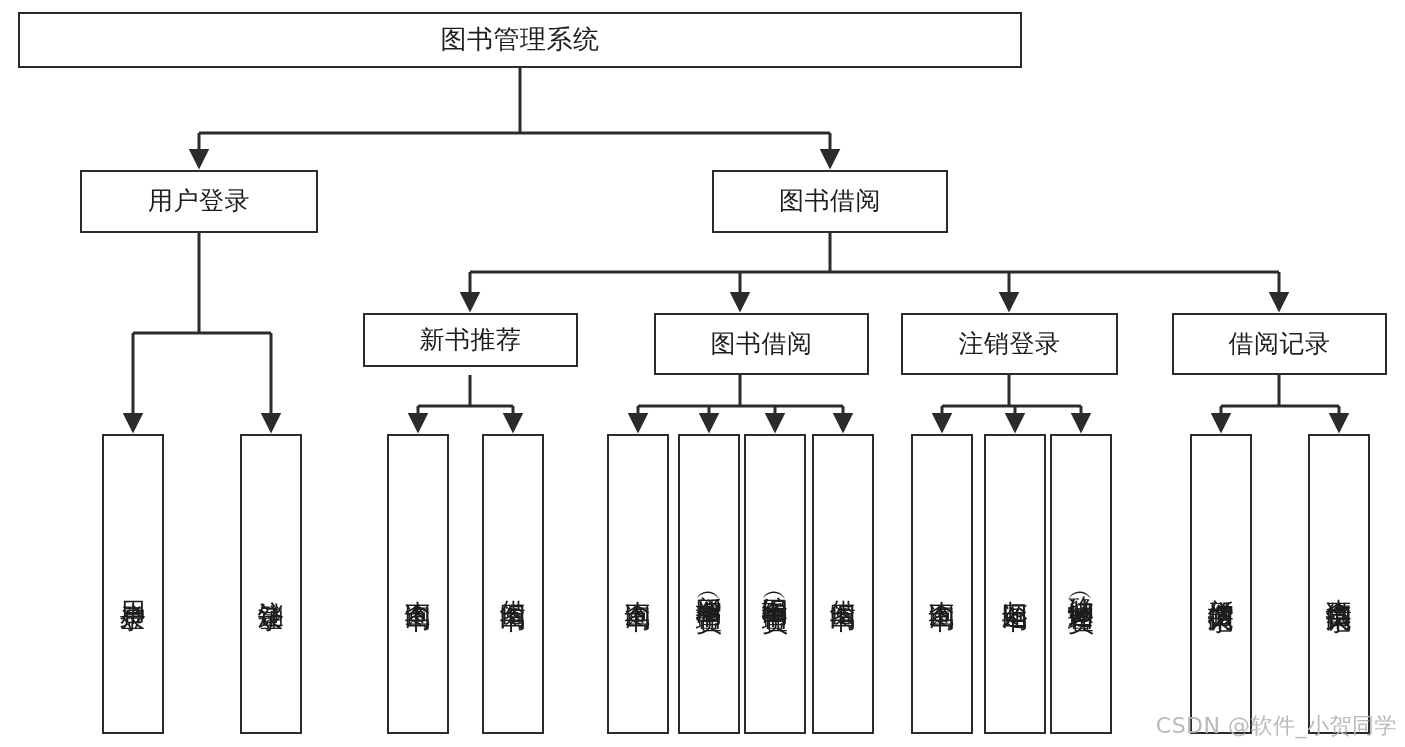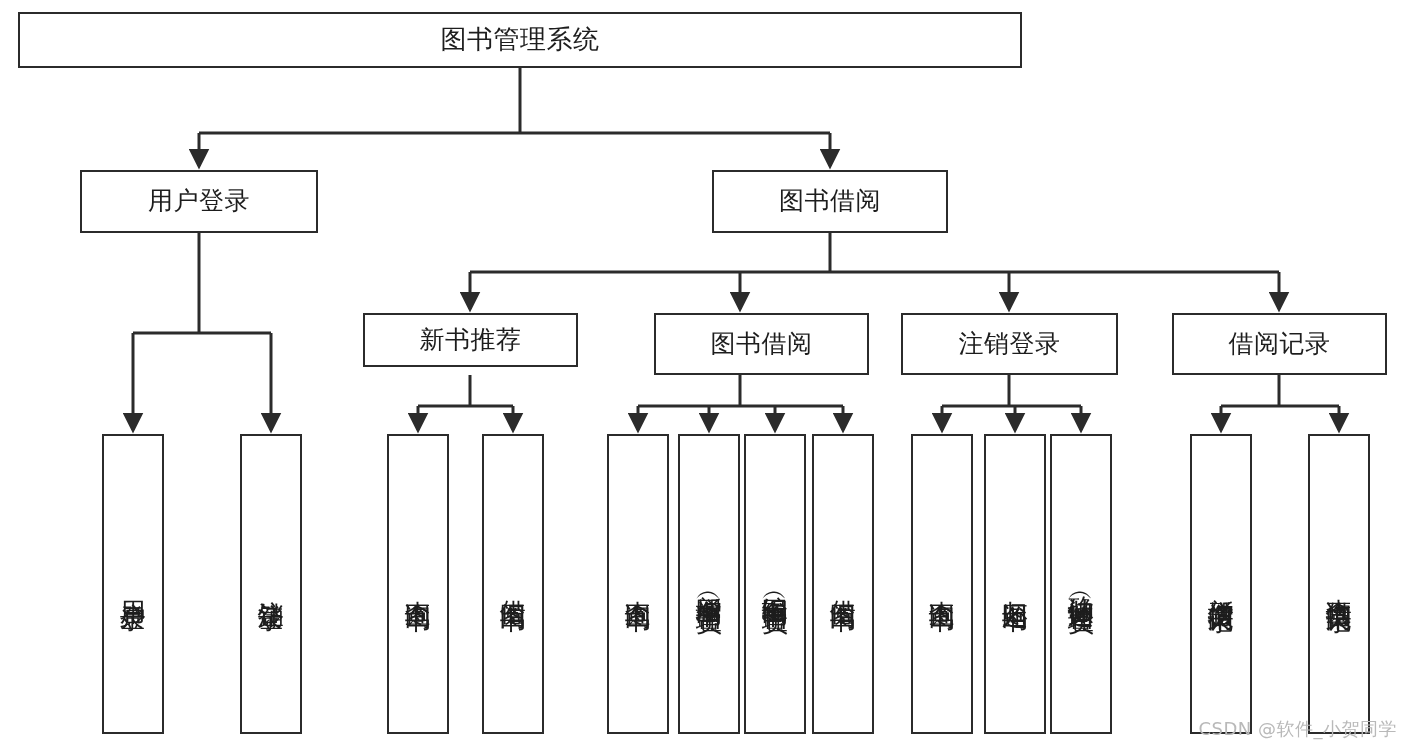--- a/index.html
+++ b/index.html
@@ -48,21 +48,21 @@
     line-height: 1.18;
     letter-spacing: 2px;
   }
   .node.root .node-label {
     font-size: 26px;
   }
   #watermark {
     position: absolute;
     right: 8px;
     bottom: 6px;
-    font-size: 18px;
+    font-size: 22px;
     color: #b9b9b9;
     letter-spacing: 0.5px;
     white-space: nowrap;
     user-select: none;
   }
 </style>
 </head>
 <body>
 
 <div id="canvas">

